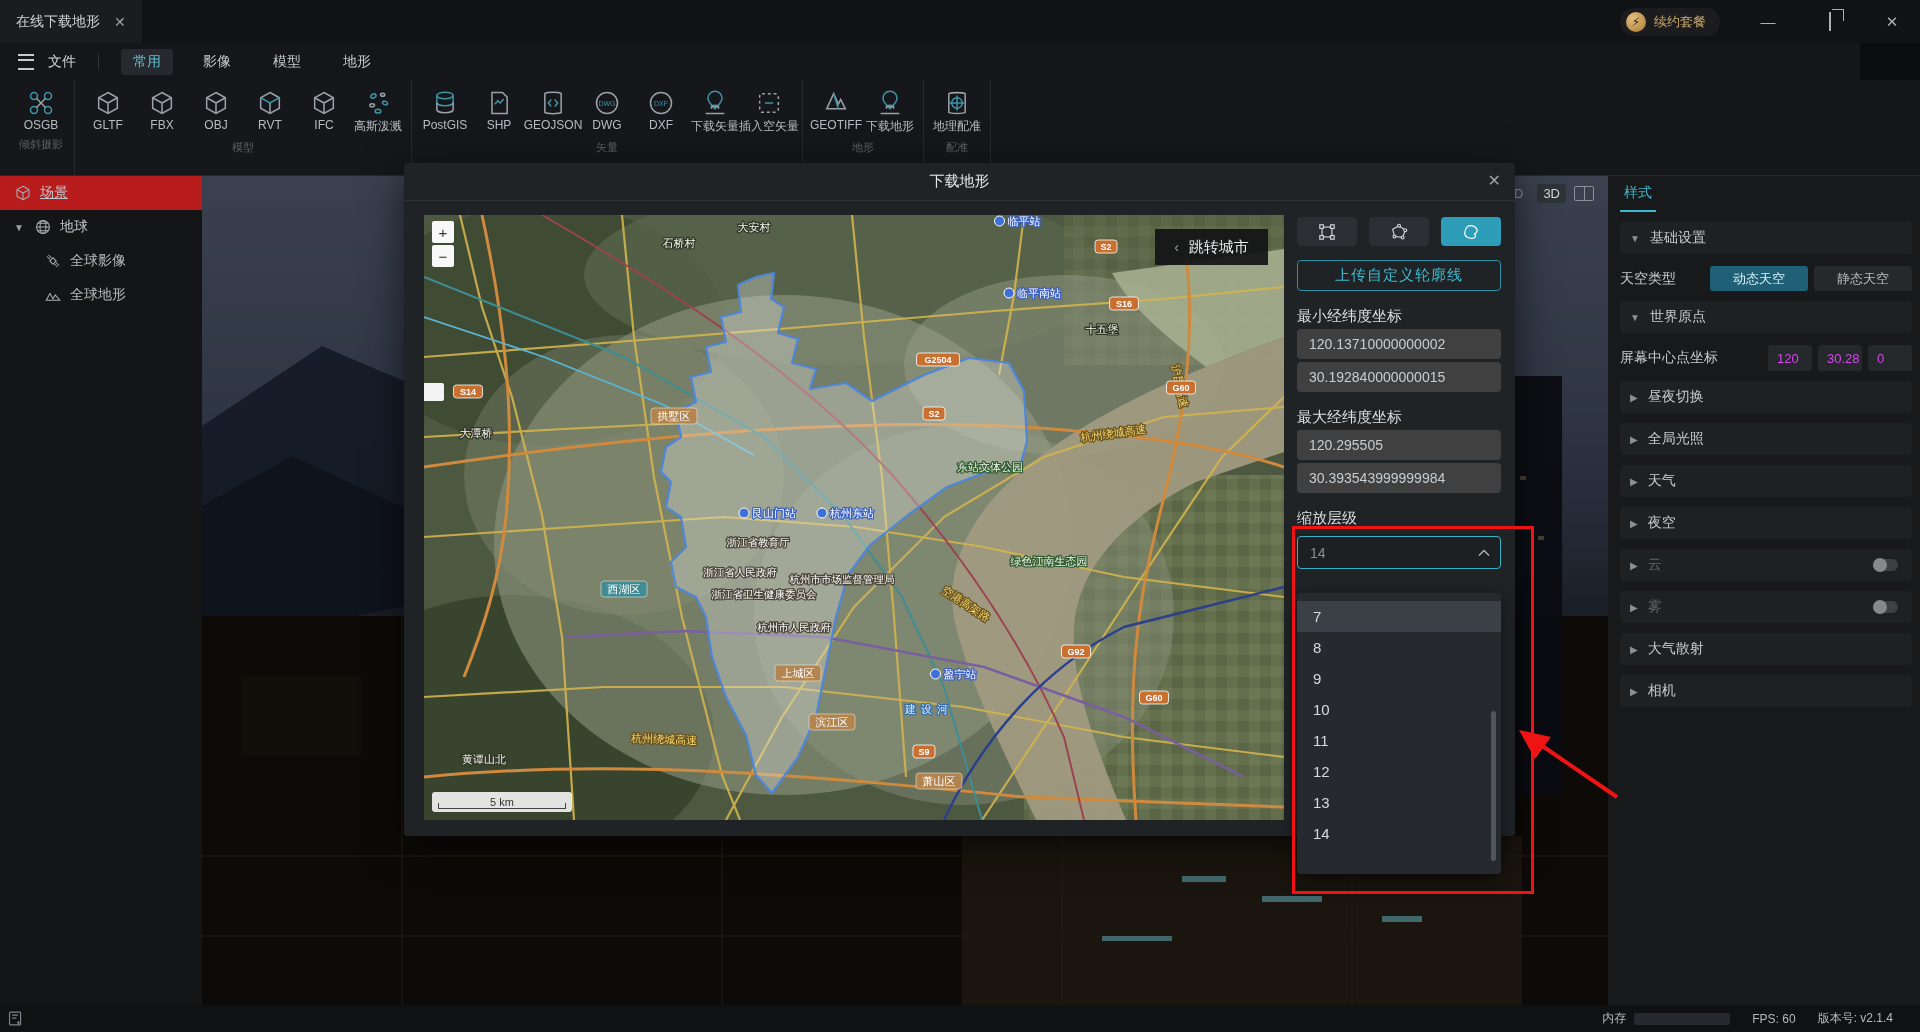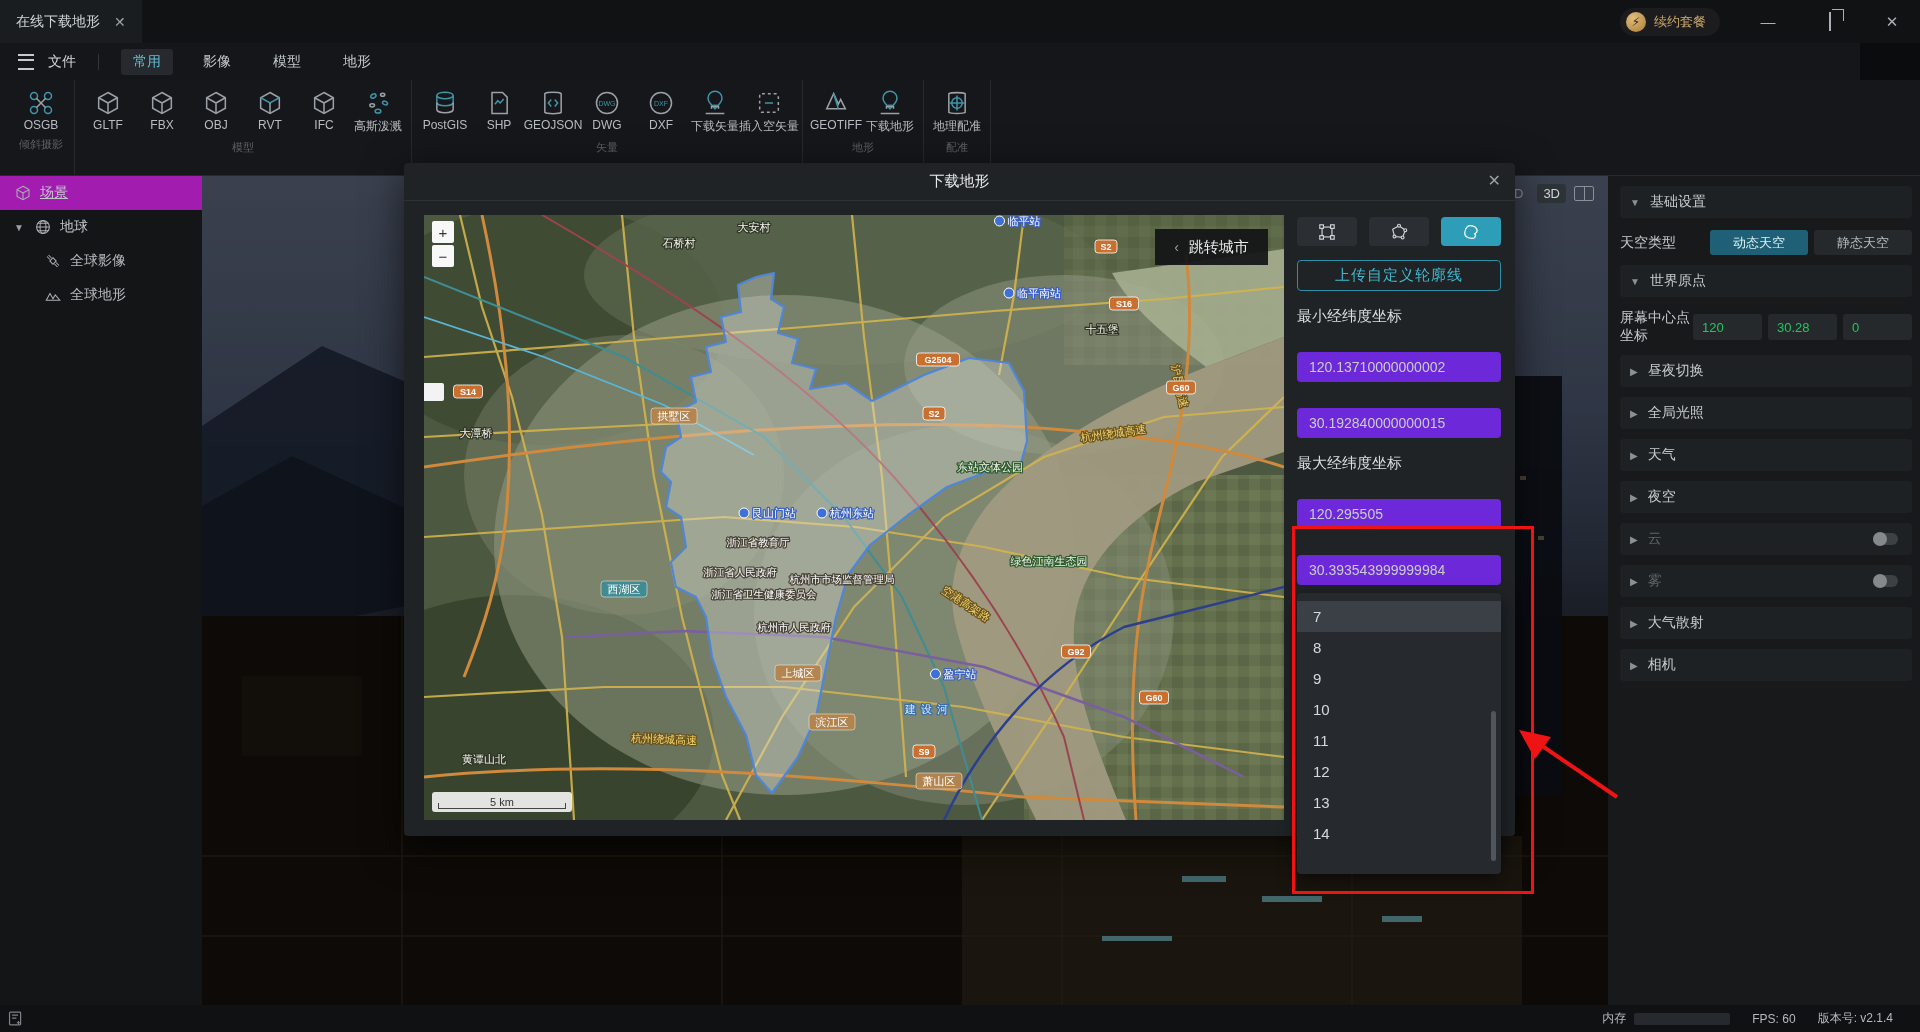--- a/index.html
+++ b/index.html
@@ -32,21 +32,21 @@
   .tb-group{display:flex;flex-direction:column;justify-content:flex-start;border-right:1px solid #26292d;padding:6px 6px 0 6px;}
   .tb-items{display:flex;}
   .tb-item{width:52px;display:flex;flex-direction:column;align-items:center;padding:2px 1px;cursor:pointer;}
   .tb-icon{width:30px;height:30px;display:flex;align-items:center;justify-content:center;}
   .tb-icon svg{width:28px;height:28px;}
   .tb-label{font-size:12px;color:#b7bcc2;white-space:nowrap;}
   .tb-caption{font-size:11px;color:#5b6166;text-align:center;padding:3px 0 2px 0;}
   
   .sidebar{position:absolute;left:0;top:176px;width:202px;height:829px;background:#131517;}
   .sb-row{display:flex;align-items:center;gap:8px;height:34px;color:#c0c5ca;font-size:14px;padding-left:14px;cursor:pointer;}
-  .sb-row.selected{background:#a21caf;text-decoration:underline;}
+  .sb-row.selected{background:#b91c1c;text-decoration:underline;}
   .sb-caret{color:#9aa0a6;font-size:10px;width:12px;}
   .sb-ic svg{width:18px;height:18px;vertical-align:middle;}
   .sb-child{padding-left:44px;color:#b4b9be;}
   
   .viewport{position:absolute;left:202px;top:176px;width:1406px;height:829px;overflow:hidden;
     background:linear-gradient(#5a6478 0%,#49536a 28%,#333b4c 46%,#20242d 58%,#16130f 66%,#141110 100%);}
   .vp-dim{position:absolute;inset:0;background:rgba(0,0,0,0.35);}
   .dims{position:absolute;right:14px;top:8px;display:flex;align-items:center;gap:8px;z-index:5;}
   .dim-btn{color:#8a9096;font-size:13px;padding:2px 6px;border-radius:3px;cursor:pointer;}
   .dim-btn.active{background:#2e3337;color:#d3d7da;}
@@ -71,21 +71,21 @@
   .scalebar:after{content:"";position:absolute;left:6px;right:6px;bottom:3px;height:5px;border-left:1px solid #444;border-right:1px solid #444;border-bottom:1px solid #444;}
   
   .mpanel{position:absolute;left:893px;top:54px;width:204px;}
   .modes{display:flex;justify-content:space-between;}
   .mode-btn{width:60px;height:29px;background:#2b2f33;border-radius:4px;display:flex;align-items:center;justify-content:center;cursor:pointer;}
   .mode-btn.active{background:#2e9db8;}
   .mode-btn svg{width:18px;height:18px;}
   .upload{margin-top:14px;height:29px;border:1px solid #2e8fa6;border-radius:4px;color:#3fb9cf;font-size:15px;
     display:flex;align-items:center;justify-content:center;letter-spacing:1px;cursor:pointer;}
   .plabel{margin-top:16px;color:#dbdfe2;font-size:15px;}
-  .pinput{margin-top:26px;height:30px;background:#6d28d9;border-radius:4px;color:#c8cdd1;font-size:14px;display:flex;align-items:center;padding-left:12px;}
+  .pinput{margin-top:3px;height:30px;background:#404040;border-radius:4px;color:#c8cdd1;font-size:14px;display:flex;align-items:center;padding-left:12px;}
   .selectbox{margin-top:8px;height:33px;border:1px solid #35b2c9;border-radius:4px;background:#1d2023;display:flex;align-items:center;justify-content:space-between;padding:0 10px 0 12px;box-sizing:border-box;cursor:pointer;}
   .selval{color:#878e94;font-size:14px;}
   .ddwrap{position:absolute;left:0;top:376px;width:204px;height:281px;overflow:hidden;background:#26292d;border-radius:4px;box-shadow:0 6px 18px rgba(0,0,0,.5);}
   .ddlist{list-style:none;margin:-23px 0 0 0;padding:0;}
   .dd-item{height:31px;line-height:31px;padding-left:16px;color:#d6dadd;font-size:15px;cursor:pointer;}
   .dd-item.hl{background:#3a4046;}
   .ddthumb{position:absolute;right:5px;top:118px;width:5px;height:150px;background:#50565c;border-radius:3px;}
   
   .red-rect{position:absolute;left:1292px;top:526px;width:236px;height:362px;border:3px solid #ee1414;z-index:60;pointer-events:none;}
   .red-arrow{position:absolute;left:1505px;top:715px;z-index:61;pointer-events:none;}
@@ -94,21 +94,21 @@
   .sp-tabrow{height:36px;display:flex;align-items:flex-end;}
   .sp-tab{color:#3fb6cc;font-size:14px;padding:0 4px 8px 4px;border-bottom:2px solid #3fb6cc;cursor:pointer;}
   .sp-card{margin-top:10px;background:#1e2123;border-radius:3px;height:32px;display:flex;align-items:center;gap:10px;padding-left:10px;color:#c6cacd;font-size:14px;cursor:pointer;position:relative;}
   .sp-card .caret{color:#8a9096;font-size:10px;}
   .sp-card.dim{color:#5f6468;}
   .sp-row{margin-top:12px;display:flex;align-items:center;color:#c6cacd;font-size:14px;}
   .skybtns{margin-left:auto;display:flex;gap:6px;}
   .skybtn{width:98px;height:25px;display:flex;align-items:center;justify-content:center;font-size:13px;border-radius:3px;background:#26292c;color:#b9bec2;cursor:pointer;}
   .skybtn.active{background:#1f6076;color:#d9f1f7;}
   .coords{margin-left:auto;display:flex;gap:6px;}
-  .coord{width:69px;height:26px;background:#26292c;border-radius:3px;color:#22c55e;font-size:13px;display:flex;align-items:center;padding-left:9px;box-sizing:border-box;}
+  .coord{width:44px;height:26px;background:#26292c;border-radius:3px;color:#d946ef;font-size:13px;display:flex;align-items:center;padding-left:9px;box-sizing:border-box;}
   .toggle{position:absolute;right:14px;width:25px;height:12px;border-radius:6px;background:#3c4145;cursor:pointer;}
   .toggle:before{content:"";position:absolute;left:0;top:-1px;width:14px;height:14px;border-radius:50%;background:#85898d;}
   
   .statusbar{position:absolute;left:0;top:1005px;width:1920px;height:27px;background:#101113;display:flex;align-items:center;color:#b4b9be;font-size:12px;}
   .sb-left{width:30px;display:flex;justify-content:center;}
   .sb-rt{margin-left:auto;display:flex;align-items:center;gap:22px;padding-right:27px;}
   .membar{width:96px;height:12px;background:#262a2e;border-radius:2px;overflow:hidden;}
   .memfill{width:70%;height:100%;background:#3d93ab;}
   .memwrap{display:flex;align-items:center;gap:8px;}
 </style>
@@ -402,20 +402,23 @@
   </svg>
   <div class="vp-dim"></div>
   <div class="dims">
     <span class="dim-btn">2D</span>
     <span class="dim-btn active">3D</span>
     <span class="split-ic"></span>
   </div>
 </div>
 
 <div class="stylepanel">
+  <div class="sp-tabrow">
+    <span class="sp-tab">样式</span>
+  </div>
   <div class="sp-card">
     <span class="caret">▼</span>
     <span>基础设置</span>
   </div>
   <div class="sp-row">
     <span>天空类型</span>
     <span class="skybtns">
       <span class="skybtn active">动态天空</span>
       <span class="skybtn">静态天空</span>
     </span>

